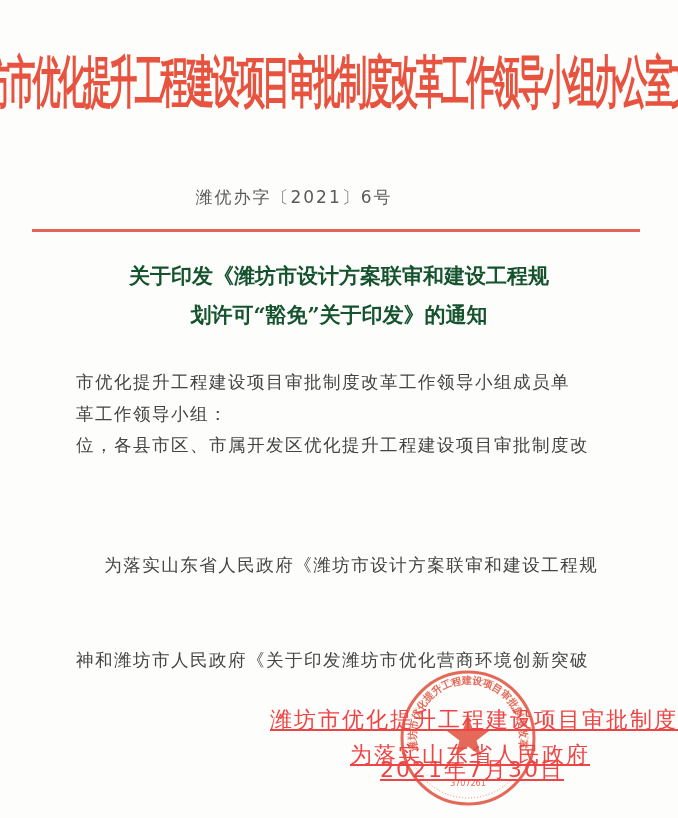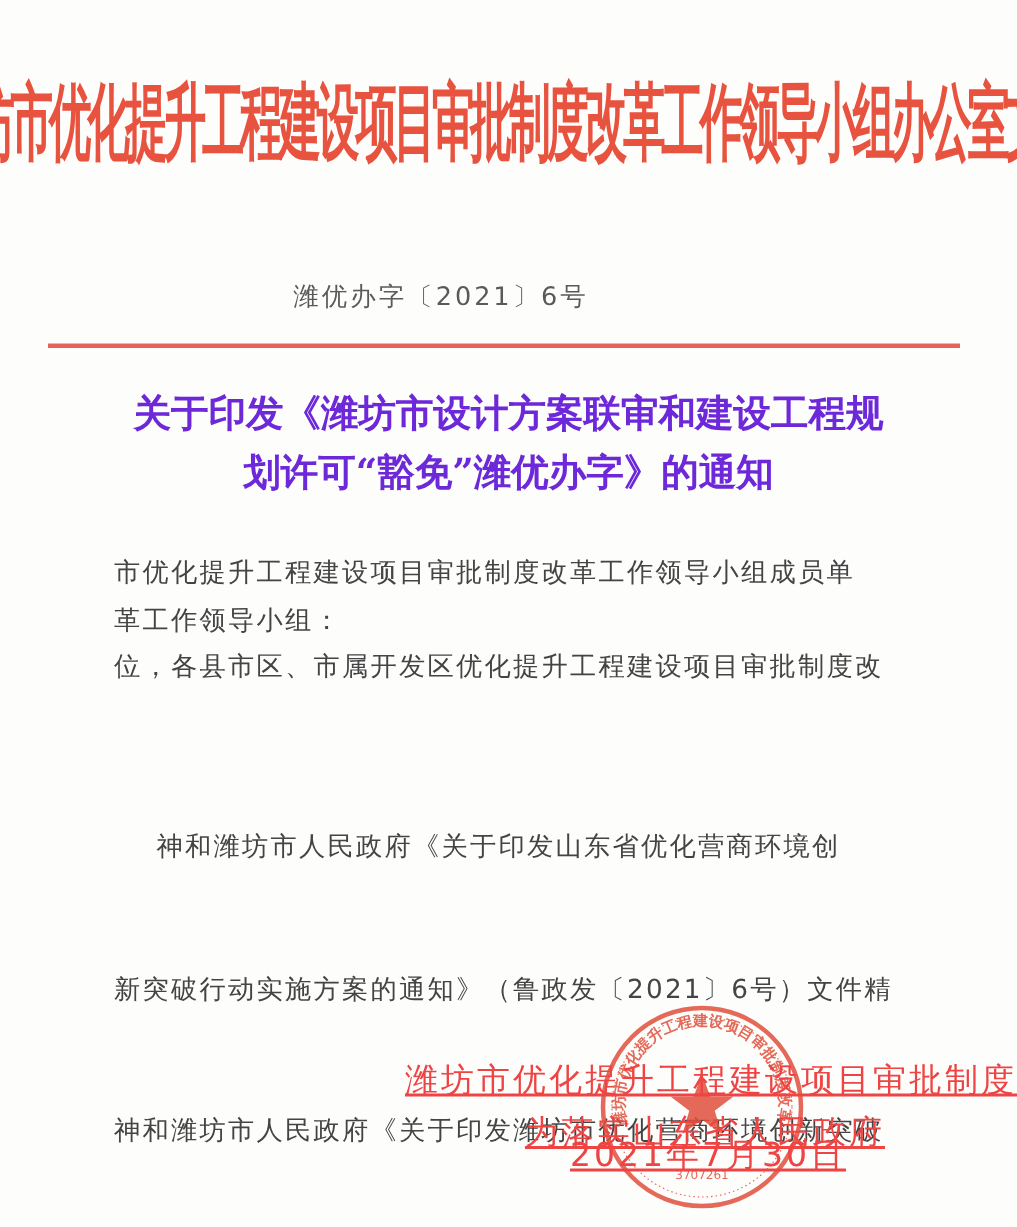--- a/index.html
+++ b/index.html
@@ -23,22 +23,22 @@
       position: absolute; left: 0; top: 186px; width: 588px; text-align: center;
       font-family: "DejaVu Sans", sans-serif; font-size: 17px; color: #5a5a5a;
       letter-spacing: 2px;
     }
     .redline {
       position: absolute; left: 32px; top: 229px; width: 608px; height: 3px;
       background: #e4645a;
     }
     .title {
       position: absolute; left: 20px; top: 256px; width: 638px; text-align: center;
-      font-family: "DejaVu Serif", serif; font-size: 25px; line-height: 39px;
-      color: #6d28d9; font-weight: bold;
+      font-family: "DejaVu Serif", serif; font-size: 21px; line-height: 39px;
+      color: #14532d; font-weight: bold;
     }
     .body-text {
       position: absolute; left: 52px; width: 570px;
       font-family: "DejaVu Sans", sans-serif; font-size: 17.5px; color: #444;
       letter-spacing: 1.5px; line-height: 31.5px; white-space: nowrap; margin-left: 24px;
     }
     .addressee { top: 367px; }
     .para { top: 487px; }
     .signature {
       position: absolute; font-family: "DejaVu Sans", sans-serif; font-size: 22px;
@@ -60,32 +60,31 @@
   <div class="masthead">
     <span>潍坊市优化提升工程建设项目审批制度改革工作领导小组办公室文件</span>
   </div>
 
   <div class="docno">潍优办字〔2021〕6号</div>
 
   <div class="redline"></div>
 
   <div class="title">
     <div>关于印发《潍坊市设计方案联审和建设工程规</div>
-    <div>划许可“豁免”潍优办字》的通知</div>
+    <div>划许可“豁免”关于印发》的通知</div>
   </div>
 
   <div class="body-text addressee">
     <div>市优化提升工程建设项目审批制度改革工作领导小组成员单</div>
     <div>革工作领导小组：</div>
     <div>位，各县市区、市属开发区优化提升工程建设项目审批制度改</div>
   </div>
 
   <div class="body-text para" style="white-space: pre;">
-    <div>    神和潍坊市人民政府《关于印发山东省优化营商环境创</div>
-    <div>新突破行动实施方案的通知》（鲁政发〔2021〕6号）文件精</div>
+    <div>    为落实山东省人民政府《潍坊市设计方案联审和建设工程规</div>
     <div>神和潍坊市人民政府《关于印发潍坊市优化营商环境创新突破</div>
     
     
     
   </div>
 
   <svg class="seal" viewBox="0 0 140 140">
     <circle cx="70" cy="70" r="66" fill="none" stroke="#e0503c" stroke-width="3"></circle>
     <circle cx="70" cy="70" r="60" fill="none" stroke="#e0503c" stroke-width="0.8" stroke-dasharray="1 2"></circle>
     <defs>

